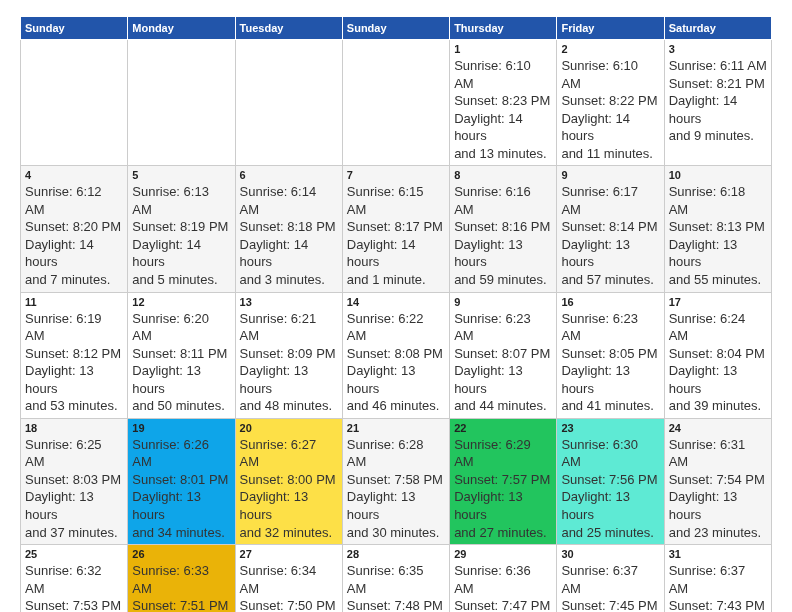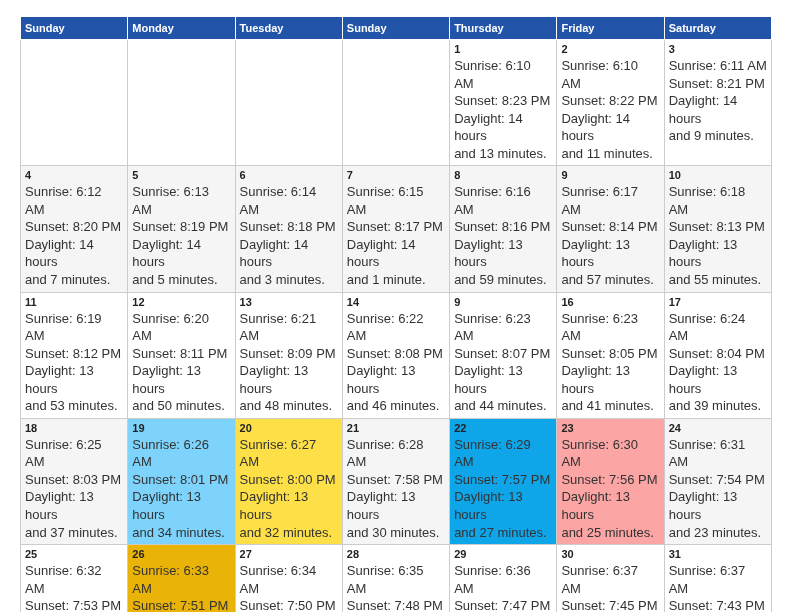--- a/index.html
+++ b/index.html
@@ -179,37 +179,37 @@
           <td style="background: rgb(255, 255, 255);">
             <span class="day-num">17</span>
             <div class="day-info">Sunrise: 6:24 AM<br>Sunset: 8:04 PM<br>Daylight: 13 hours<br>and 39 minutes.</div>
           </td>
         </tr>
         <tr>
           <td style="background: rgb(245, 245, 245);">
             <span class="day-num">18</span>
             <div class="day-info">Sunrise: 6:25 AM<br>Sunset: 8:03 PM<br>Daylight: 13 hours<br>and 37 minutes.</div>
           </td>
-          <td style="background: #7dd3fc;">
+          <td style="background: #0ea5e9;">
             <span class="day-num">19</span>
             <div class="day-info">Sunrise: 6:26 AM<br>Sunset: 8:01 PM<br>Daylight: 13 hours<br>and 34 minutes.</div>
           </td>
           <td style="background: #fde047;">
             <span class="day-num">20</span>
             <div class="day-info">Sunrise: 6:27 AM<br>Sunset: 8:00 PM<br>Daylight: 13 hours<br>and 32 minutes.</div>
           </td>
           <td style="background: rgb(245, 245, 245);">
             <span class="day-num">21</span>
             <div class="day-info">Sunrise: 6:28 AM<br>Sunset: 7:58 PM<br>Daylight: 13 hours<br>and 30 minutes.</div>
           </td>
-          <td style="background: #0ea5e9;">
+          <td style="background: #22c55e;">
             <span class="day-num">22</span>
             <div class="day-info">Sunrise: 6:29 AM<br>Sunset: 7:57 PM<br>Daylight: 13 hours<br>and 27 minutes.</div>
           </td>
-          <td style="background: #fca5a5;">
+          <td style="background: #5eead4;">
             <span class="day-num">23</span>
             <div class="day-info">Sunrise: 6:30 AM<br>Sunset: 7:56 PM<br>Daylight: 13 hours<br>and 25 minutes.</div>
           </td>
           <td style="background: rgb(245, 245, 245);">
             <span class="day-num">24</span>
             <div class="day-info">Sunrise: 6:31 AM<br>Sunset: 7:54 PM<br>Daylight: 13 hours<br>and 23 minutes.</div>
           </td>
         </tr>
         <tr>
           <td style="background: rgb(255, 255, 255);">

